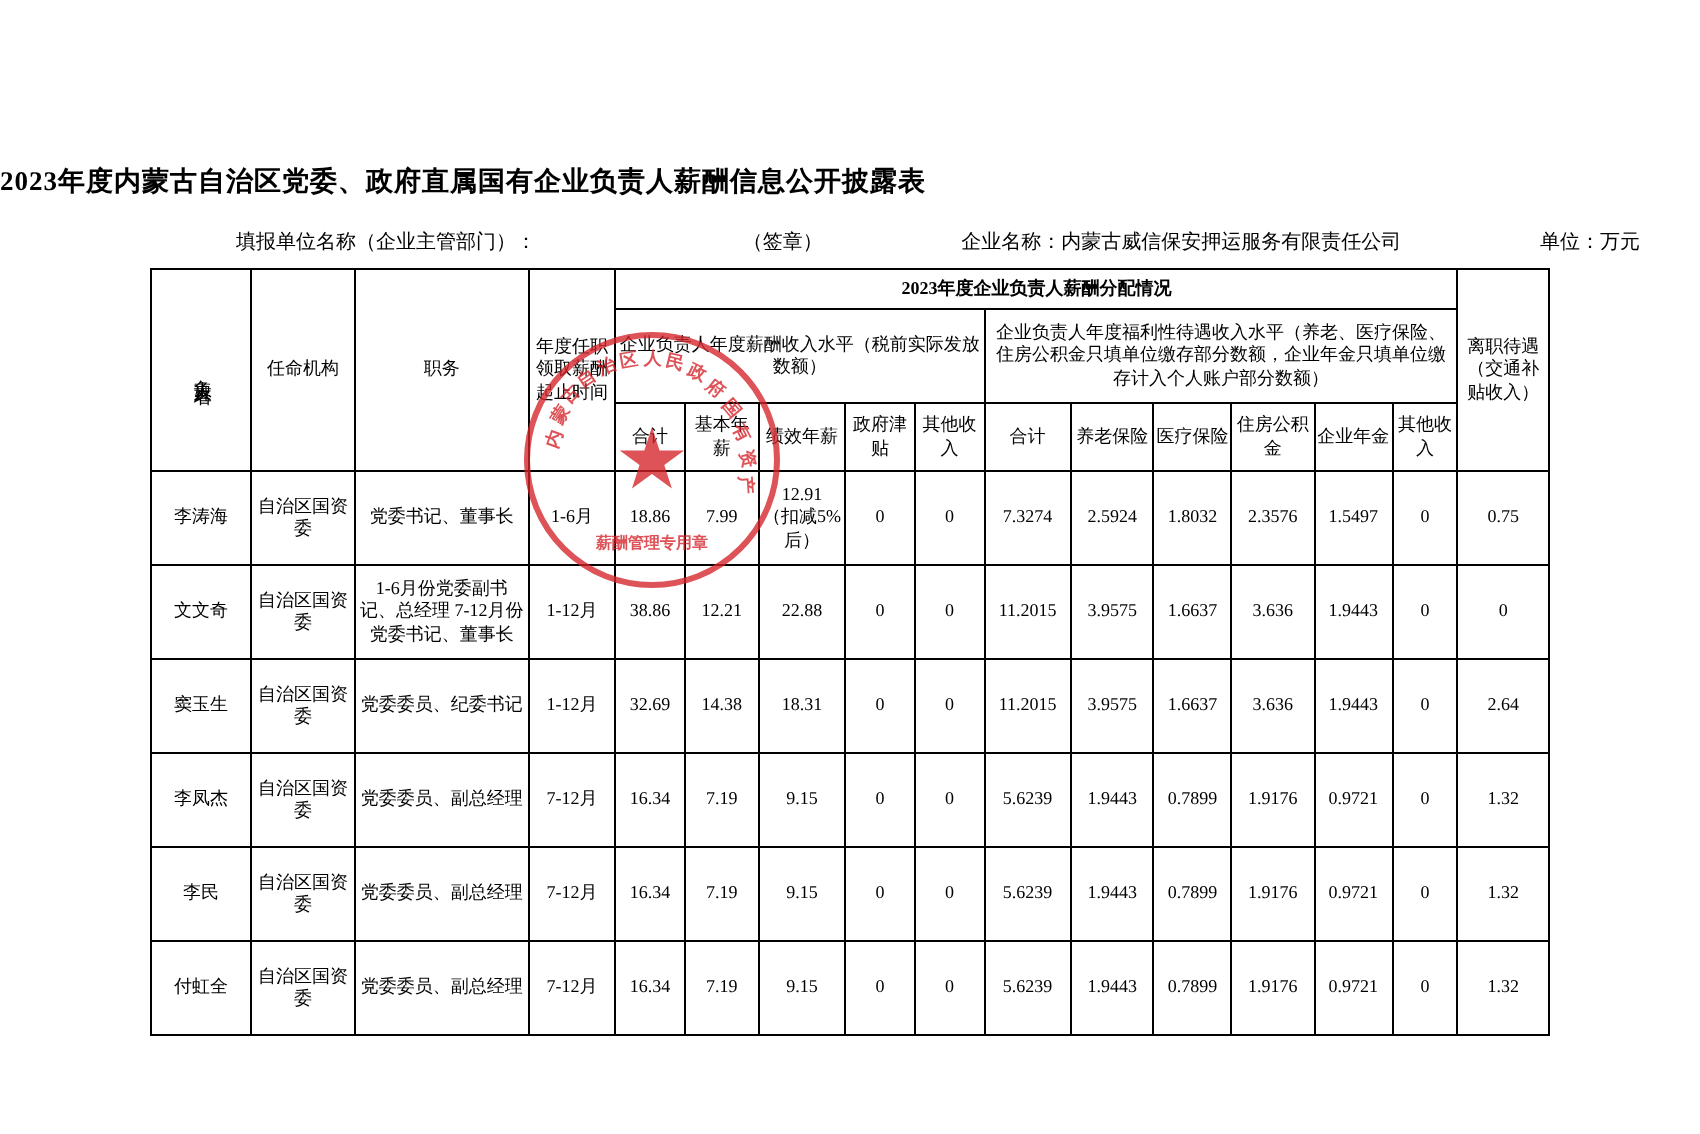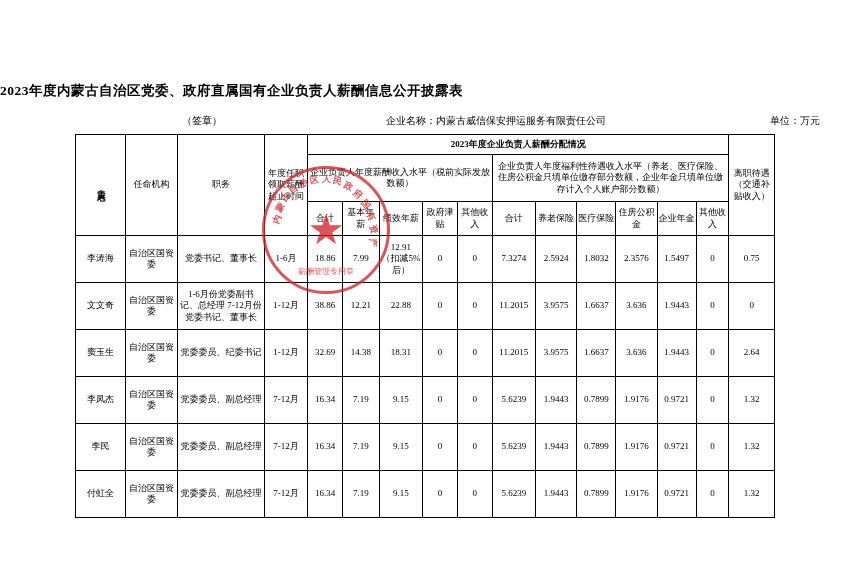--- a/index.html
+++ b/index.html
@@ -108,31 +108,32 @@
     font-weight: bold;
   }
   .seal .bottom-text {
     position: absolute;
     left: 0;
     right: 0;
     bottom: 14px;
     text-align: center;
     color: #d4232a;
     font-size: 8px;
-    font-weight: normal;
+    font-weight: bold;
   }
 </style>
 </head>
 <body>
 
 <div class="page">
 
   <div class="doc-title">2023年度内蒙古自治区党委、政府直属国有企业负责人薪酬信息公开披露表</div>
 
   <div class="meta-row">
+    <div class="meta-left">填报单位名称（企业主管部门）：</div>
     <div class="meta-mid">（签章）</div>
     <div class="meta-right">
       <span>企业名称：</span><span>内蒙古威信保安押运服务有限责任公司</span>
     </div>
     <div class="meta-right">
       <span>单位：</span><span>万元</span>
     </div>
   </div>
 
   <table class="main">

